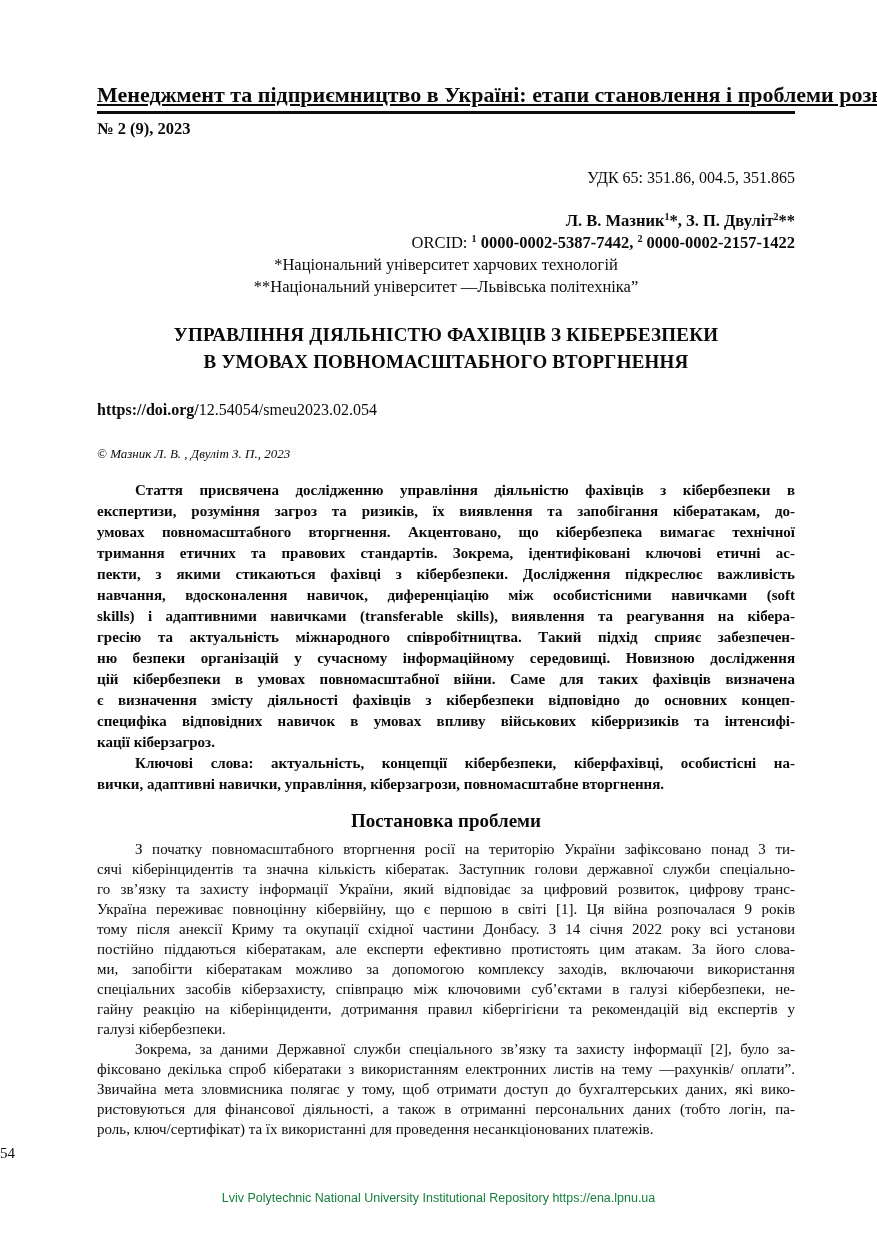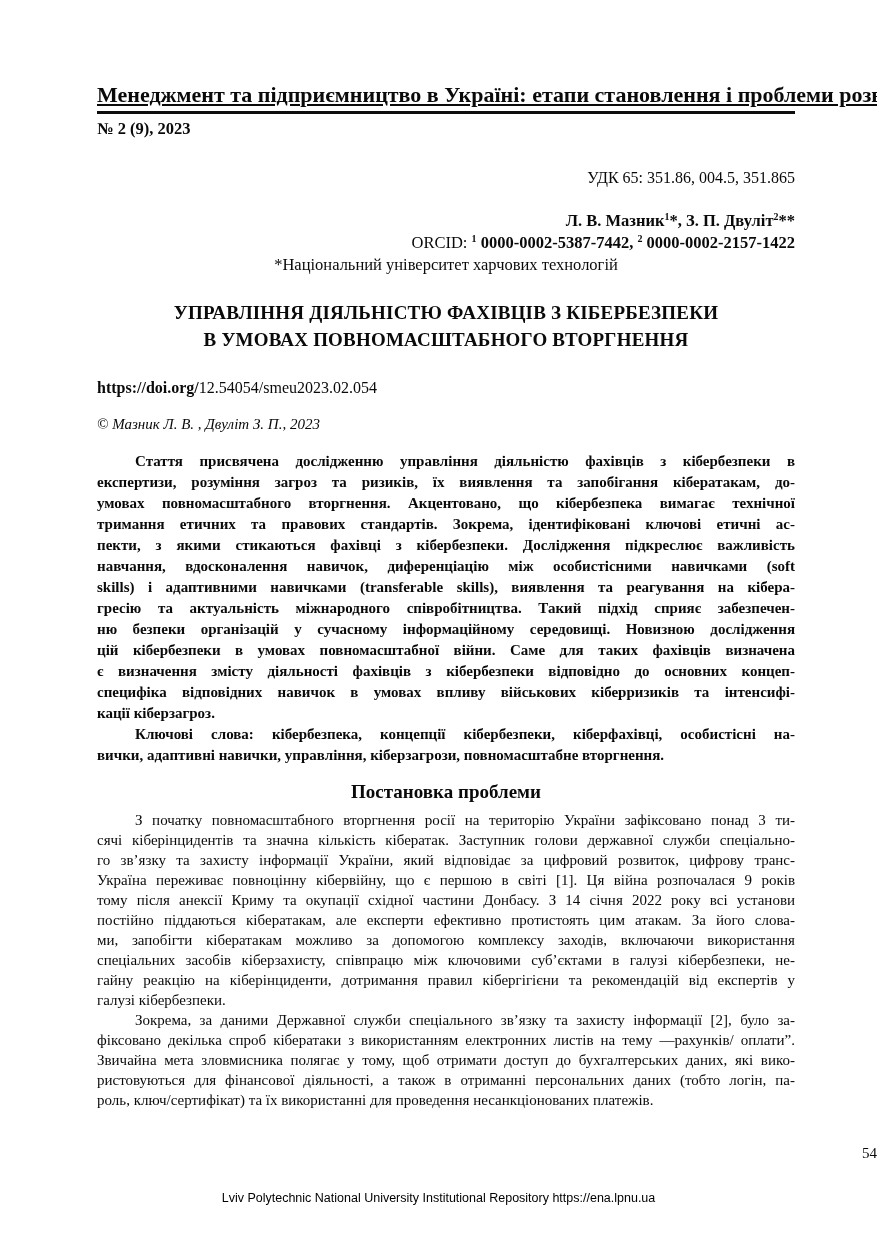--- a/index.html
+++ b/index.html
@@ -44,21 +44,21 @@
   .authors { margin-top: 24px; text-align: right; font-weight: bold; font-size: 16.5px; }
   .orcid { margin-top: 2px; text-align: right; font-size: 16.5px; }
   .orcid .ids { font-weight: bold; }
   .affil { margin-top: 2px; text-align: center; font-size: 16.5px; }
   sup { font-size: 10px; line-height: 0; }
   
   .art-title { margin-top: 24px; text-align: center; font-weight: bold; font-size: 19px; line-height: 27px; letter-spacing: .2px; }
   
   .doi { margin-top: 26px; font-size: 16px; }
   .doi .pre { font-weight: bold; }
-  .copyright { margin-top: 19px; font-style: italic; font-size: 15px; }
+  .copyright { margin-top: 27px; font-style: italic; font-size: 13px; }
   
   .jpara { margin: 0; }
   .jline {
     font-size: 15px;
     line-height: 21px;
     text-align: justify;
     text-align-last: justify;
     white-space: normal;
     overflow: hidden;
     height: 21px;
@@ -71,51 +71,52 @@
   .body-text .jline { font-size: 15px; line-height: 20px; height: 20px; }
   
   .section-heading { margin-top: 15px; text-align: center; font-weight: bold; font-size: 19px; }
   .para1 { margin-top: 7px; }
   .para2 { margin-top: 0; }
   
   .page-number {
     position: absolute;
     left: 0; right: 0;
     top: 1145px;
-    text-align: right;
+    text-align: left;
     font-size: 15px;
   }
   .repo-footer {
     position: absolute;
     left: 0; right: 0;
     top: 1191px;
     text-align: center;
     font-family: "Liberation Sans", "DejaVu Sans", sans-serif;
     font-size: 12.5px;
-    color: #000000;
+    color: #15803d;
   }
 </style>
 </head>
 <body>
 
 <div class="page">
   <div class="content">
 
     <div class="running-head">
       <span class="jtitle">Менеджмент та підприємництво в Україні: етапи становлення і проблеми розвитку</span>
     </div>
     <div class="issue-line">№ 2 (9), 2023</div>
 
     <div class="udk">УДК 65: 351.86, 004.5, 351.865</div>
 
     <div class="authors"><span>Л. В. Мазник</span><sup>1</sup><span>*, </span><span>З. П. Двуліт</span><sup>2</sup><span>**</span></div>
 
     <div class="orcid"><span>ORCID: </span><sup class="ids">1</sup><span class="ids"> 0000-0002-5387-7442, </span><sup class="ids">2</sup><span class="ids"> 0000-0002-2157-1422</span></div>
 
     <div class="affil">*Національний університет харчових технологій</div>
+    <div class="affil">**Національний університет —Львівська політехніка”</div>
 
     <div class="art-title">
       <div>УПРАВЛІННЯ ДІЯЛЬНІСТЮ ФАХІВЦІВ З КІБЕРБЕЗПЕКИ</div>
       <div>В УМОВАХ ПОВНОМАСШТАБНОГО ВТОРГНЕННЯ</div>
     </div>
 
     <div class="doi"><span class="pre">https://doi.org/</span><span>12.54054/smeu2023.02.054</span></div>
 
     <div class="copyright">© Мазник Л. В. , Двуліт З. П., 2023</div>
 
@@ -128,21 +129,21 @@
         <div class="jline">навчання, вдосконалення навичок, диференціацію між особистісними навичками (soft</div>
         <div class="jline">skills) і адаптивними навичками (transferable skills), виявлення та реагування на кібера-</div>
         <div class="jline">гресію та актуальність міжнародного співробітництва. Такий підхід сприяє забезпечен-</div>
         <div class="jline">ню безпеки організацій у сучасному інформаційному середовищі. Новизною дослідження</div>
         <div class="jline">цій кібербезпеки в умовах повномасштабної війни. Саме для таких фахівців визначена</div>
         <div class="jline">є визначення змісту діяльності фахівців з кібербезпеки відповідно до основних концеп-</div>
         <div class="jline">специфіка відповідних навичок в умовах впливу військових кіберризиків та інтенсифі-</div>
         <div class="jline">кації кіберзагроз.</div>
       </div>
     <div class="jpara keywords">
-        <div class="jline">Ключові слова: кібербезпека, концепції кібербезпеки, кіберфахівці, особистісні на-</div>
+        <div class="jline">Ключові слова: актуальність, концепції кібербезпеки, кіберфахівці, особистісні на-</div>
         <div class="jline">вички, адаптивні навички, управління, кіберзагрози, повномасштабне вторгнення.</div>
       </div>
 
     <div class="section-heading">Постановка проблеми</div>
 
     <div class="body-text">
       <div class="jpara para1">
           <div class="jline">З початку повномасштабного вторгнення росії на територію України зафіксовано понад 3 ти-</div>
           <div class="jline">сячі кіберінцидентів та значна кількість кібератак. Заступник голови державної служби спеціально-</div>
           <div class="jline">го зв’язку та захисту інформації України, який відповідає за цифровий розвиток, цифрову транс-</div>

